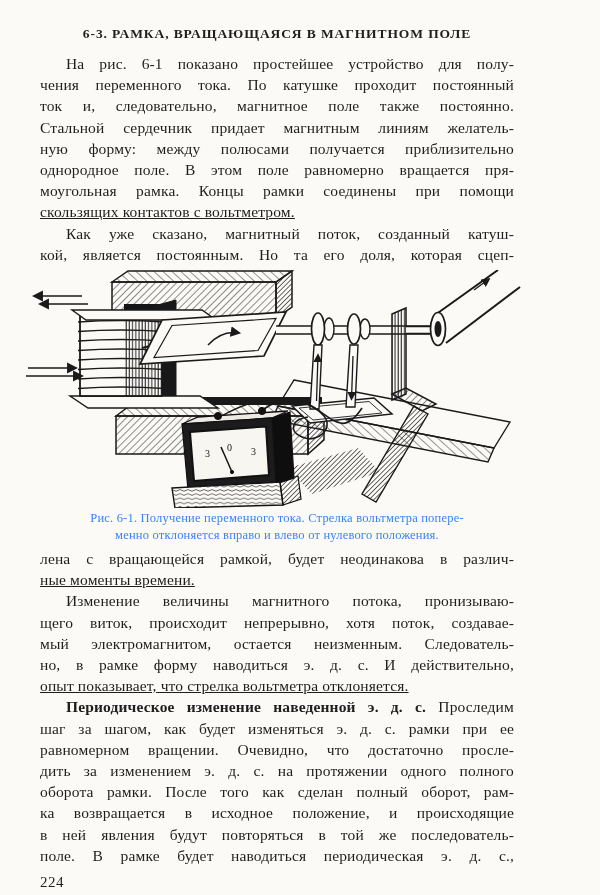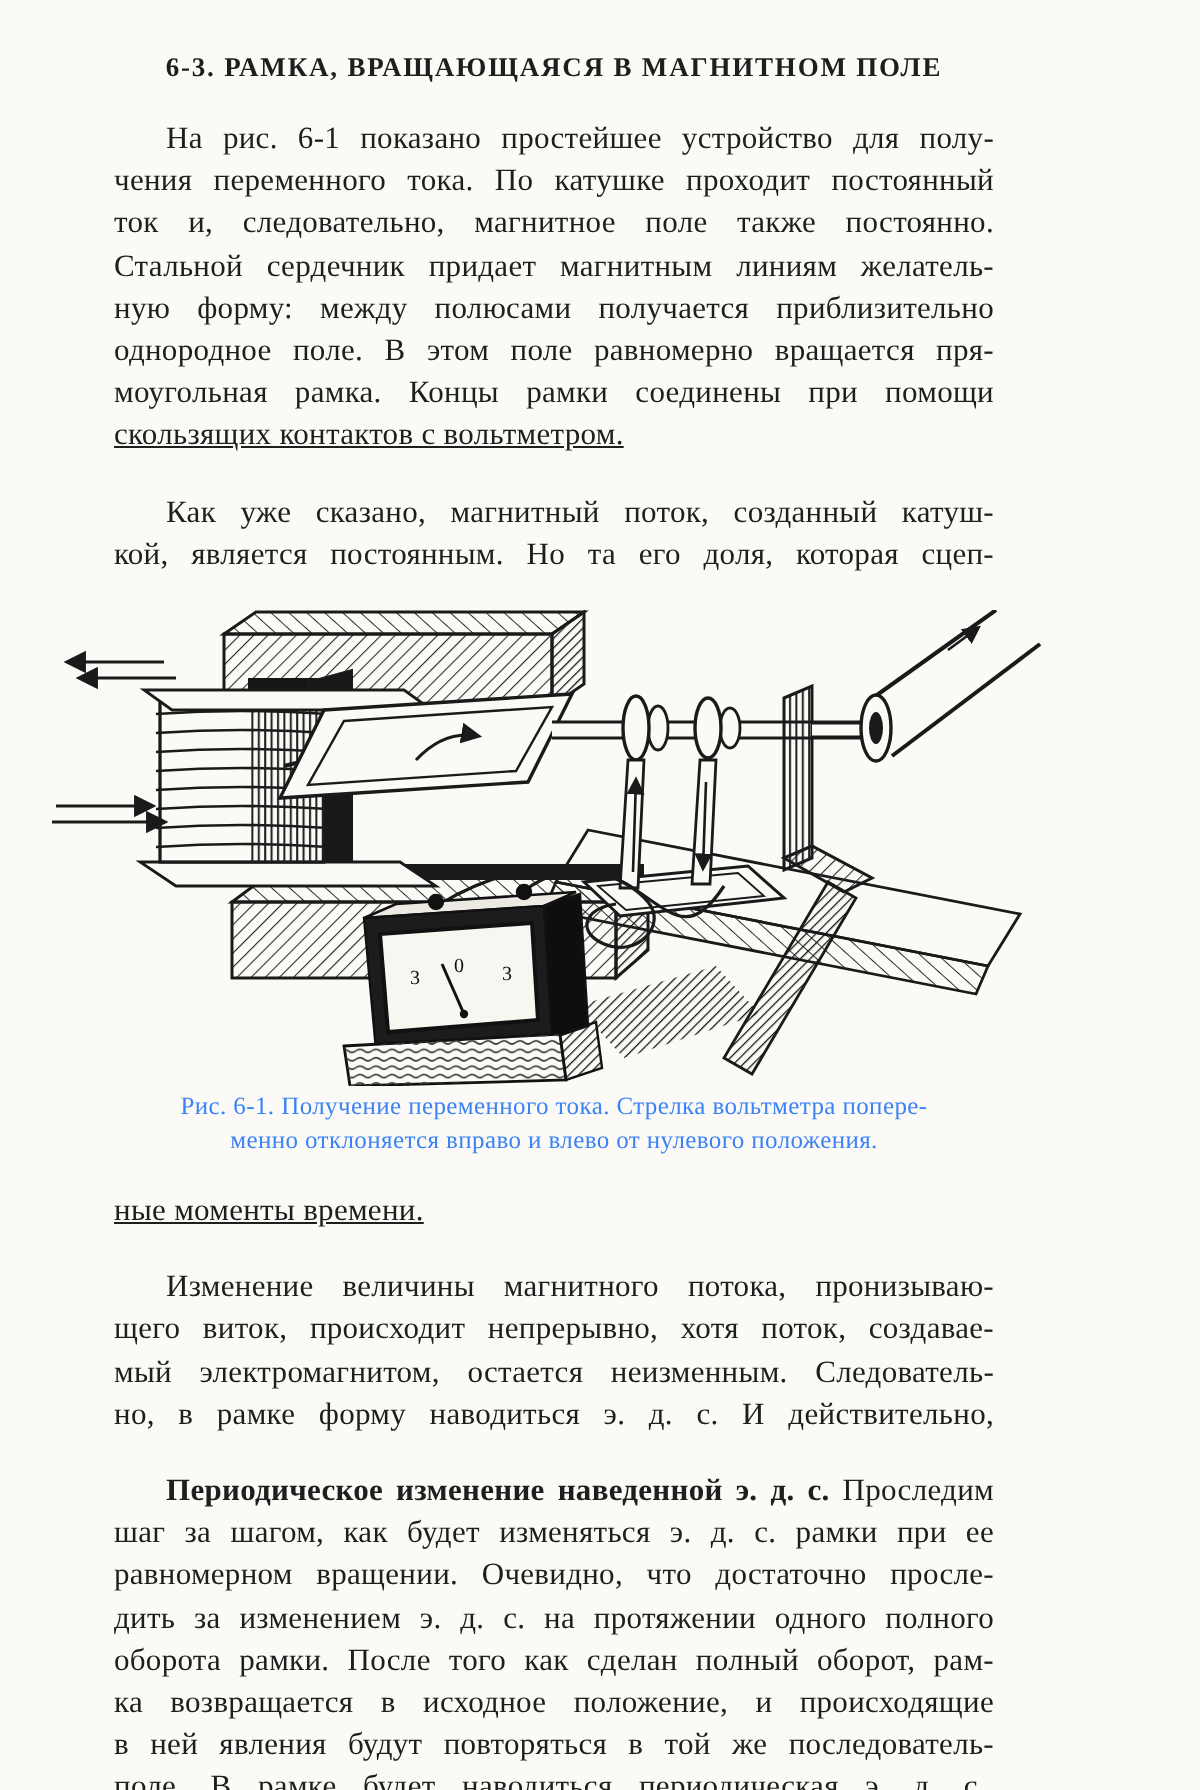--- a/index.html
+++ b/index.html
@@ -6,21 +6,21 @@
   body{
     width:600px;height:895px;overflow:hidden;
     background:#fbfaf6;color:#1e1e1e;
     font-family:"Liberation Serif","DejaVu Serif",serif;
   }
   .page{padding:26px 63px 0 40px;position:relative;width:474px;}
   .heading{
     font-size:13.5px;font-weight:bold;text-align:center;
     letter-spacing:0.9px;margin:0 0 11px 0;white-space:nowrap;
   }
-  .para{margin:17px;}
+  .para{margin:0;}
   .line{
     font-size:15.5px;line-height:21.2px;letter-spacing:0.15px;
     text-align:justify;text-align-last:justify;
   }
   .line.end{text-align-last:left;text-decoration:underline;}
   .line.indent{text-indent:26px;}
   .lead{font-weight:bold;}
   .figure-wrap{margin:5px 0 2px -14px;width:505px;}
   .figure-wrap svg{display:block;}
   .caption{margin:2px 0 5px 0;}
@@ -195,28 +195,30 @@
       </g>
     </svg>
   </div>
 
   <div class="caption">
     <div class="cap-line">Рис. 6-1. Получение переменного тока. Стрелка вольтметра попере-</div>
     <div class="cap-line">менно отклоняется вправо и влево от нулевого положения.</div>
   </div>
 
   <div class="para">
+    <div class="line">лена с вращающейся рамкой, будет неодинакова в различ-</div>
     <div class="line end">ные моменты времени.</div>
   </div>
 
   <div class="para">
     <div class="line indent">Изменение величины магнитного потока, пронизываю-</div>
     <div class="line">щего виток, происходит непрерывно, хотя поток, создавае-</div>
     <div class="line">мый электромагнитом, остается неизменным. Следователь-</div>
     <div class="line">но, в рамке форму наводиться э. д. с. И действительно,</div>
+    <div class="line end">опыт показывает, что стрелка вольтметра отклоняется.</div>
   </div>
 
   <div class="para">
     <div class="line indent">
       <span class="lead">Периодическое изменение наведенной э. д. с.</span><span> Проследим</span>
     </div>
     <div class="line">шаг за шагом, как будет изменяться э. д. с. рамки при ее</div>
     <div class="line">равномерном вращении. Очевидно, что достаточно просле-</div>
     <div class="line">дить за изменением э. д. с. на протяжении одного полного</div>
     <div class="line">оборота рамки. После того как сделан полный оборот, рам-</div>

